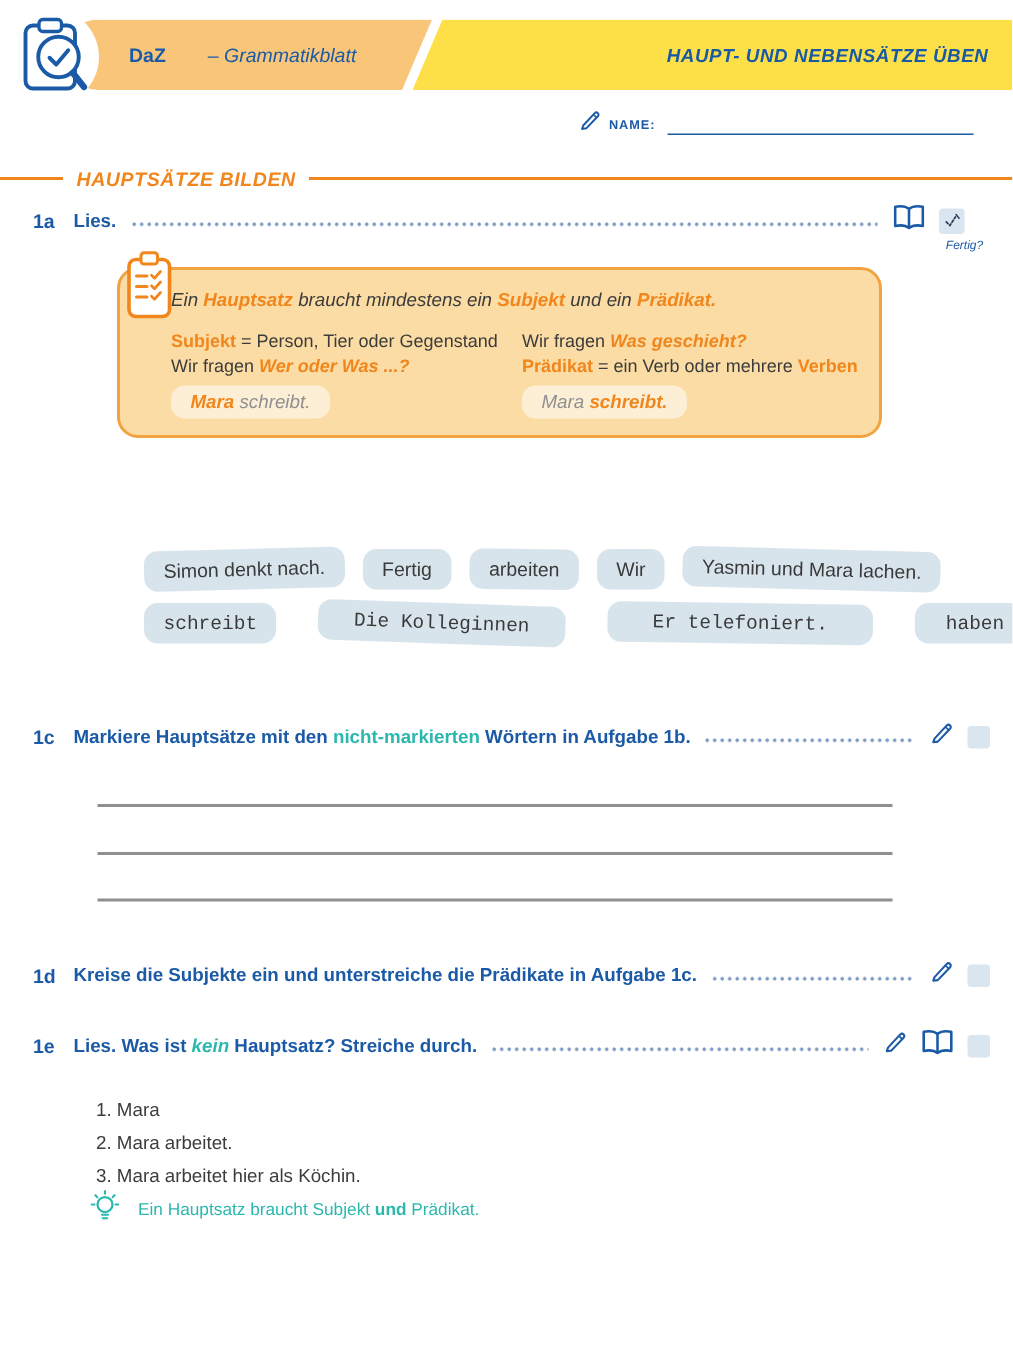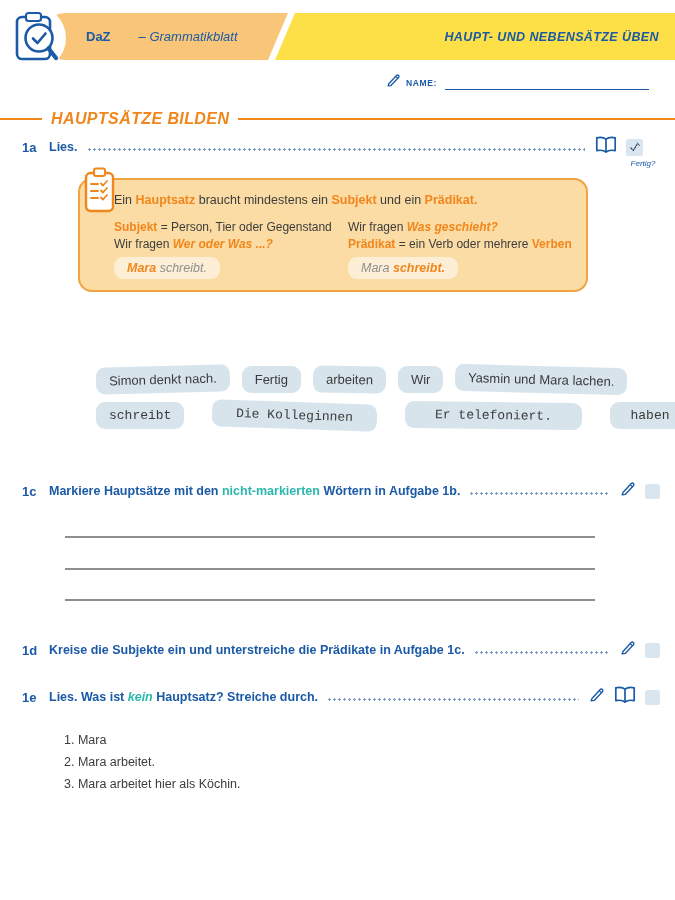--- a/index.html
+++ b/index.html
@@ -25,21 +25,21 @@
 
   .name-row { position:absolute; left:386px; top:73px; display:flex; align-items:center; }
   .name-label { font-size:8.5px; font-weight:bold; color:#1B5AA6; letter-spacing:0.6px; margin-left:5px; }
   .name-line { width:204px; height:14px; border-bottom:1.5px solid #1B5AA6; margin-left:8px; }
 
   
   .sec-head { position:absolute; top:112px; left:0; right:0; height:14px;
     display:flex; align-items:center; }
   .sec-line-l { width:42px; height:1.5px; background:#F0861C; }
   .sec-line-r { flex:1; height:1.5px; background:#F0861C; }
-  .sec-title { margin:0 9px; font-size:16px; font-weight:bold; font-style:italic;
+  .sec-title { margin:0 9px; font-size:13px; font-weight:bold; font-style:italic;
     color:#F0861C; letter-spacing:0.4px; white-space:nowrap; }
 
   
   .task-row { position:absolute; left:22px; right:15px; height:20px;
     display:flex; align-items:center; }
   .t-num { flex:none; width:27px; font-size:13px; font-weight:bold; color:#1B5AA6; }
   .t-title { font-size:12.5px; font-weight:bold; color:#1B5AA6; white-space:nowrap; }
   .t-title .hl { color:#2BB8AE; }
   .t-title .hl-i { color:#2BB8AE; font-style:italic; }
   .leader { flex:1; height:3px; margin:4px 10px 0 10px;
@@ -50,21 +50,21 @@
   .fertig-wrap { position:relative; width:34px; height:17px; flex:none; }
   .fertig-box { width:17px; height:17px; background:#D9E6F0; border-radius:2.5px;
     display:flex; align-items:center; justify-content:center; }
   .fertig-label { position:absolute; top:20px; left:50%; transform:translateX(-50%);
     font-size:8px; font-style:italic; color:#1B5AA6; white-space:nowrap; }
 
   
   .infobox { position:absolute; left:78px; top:178px; width:510px; height:114px;
     background:#FBDCA4; border:2px solid #F1A33F; border-radius:14px; }
   .ib-icon { position:absolute; left:4px; top:-14px; }
-  .ib-intro { position:absolute; left:34px; top:13px; font-size:12.5px; color:#3C3C3C; }
+  .ib-intro { position:absolute; left:34px; top:13px; font-size:12.5px; color:#3C3C3C;font-style:italic; }
   .o { color:#F0861C; font-weight:bold; }
   .o-i { color:#F0861C; font-weight:bold; font-style:italic; }
   .g-i { color:#8F8F8F; font-style:italic; }
   .ib-col { position:absolute; top:39px; font-size:12px; line-height:17px; color:#3C3C3C; }
   .ib-col.left { left:34px; } .ib-col.right { left:268px; }
   .ib-pill { position:absolute; top:77px; background:#FCEFD6; border-radius:9px;
     padding:4px 13px; font-size:12.5px; white-space:nowrap; }
   .ib-pill.left { left:34px; } .ib-pill.right { left:268px; }
 
   
@@ -254,14 +254,24 @@
       <span class="checkbox"></span>
     </span>
   </div>
 
   <div class="list1e">
     <div>1. Mara</div>
     <div>2. Mara arbeitet.</div>
     <div>3. Mara arbeitet hier als Köchin.</div>
   </div>
 
+  <div class="hint">
+    <span>
+      <svg width="20" height="22" viewBox="0 0 20 22">
+        <circle cx="10" cy="10" r="5" fill="none" stroke="#2BB8AE" stroke-width="1.5"></circle>
+        <path d="M8 16.8 h4 M8.5 19.2 h3" stroke="#2BB8AE" stroke-width="1.4" stroke-linecap="round"></path>
+        <path d="M10 1 v1.8 M3.6 3.8 l1.3 1.3 M16.4 3.8 l-1.3 1.3 M1.2 10 h1.8 M17 10 h1.8" stroke="#2BB8AE" stroke-width="1.4" stroke-linecap="round"></path>
+      </svg>
+    </span>
+    <span class="hint-text"><span>Ein Hauptsatz braucht Subjekt </span><b>und</b><span> Prädikat.</span></span>
+  </div>
 
 </div>
 
 </body></html>

